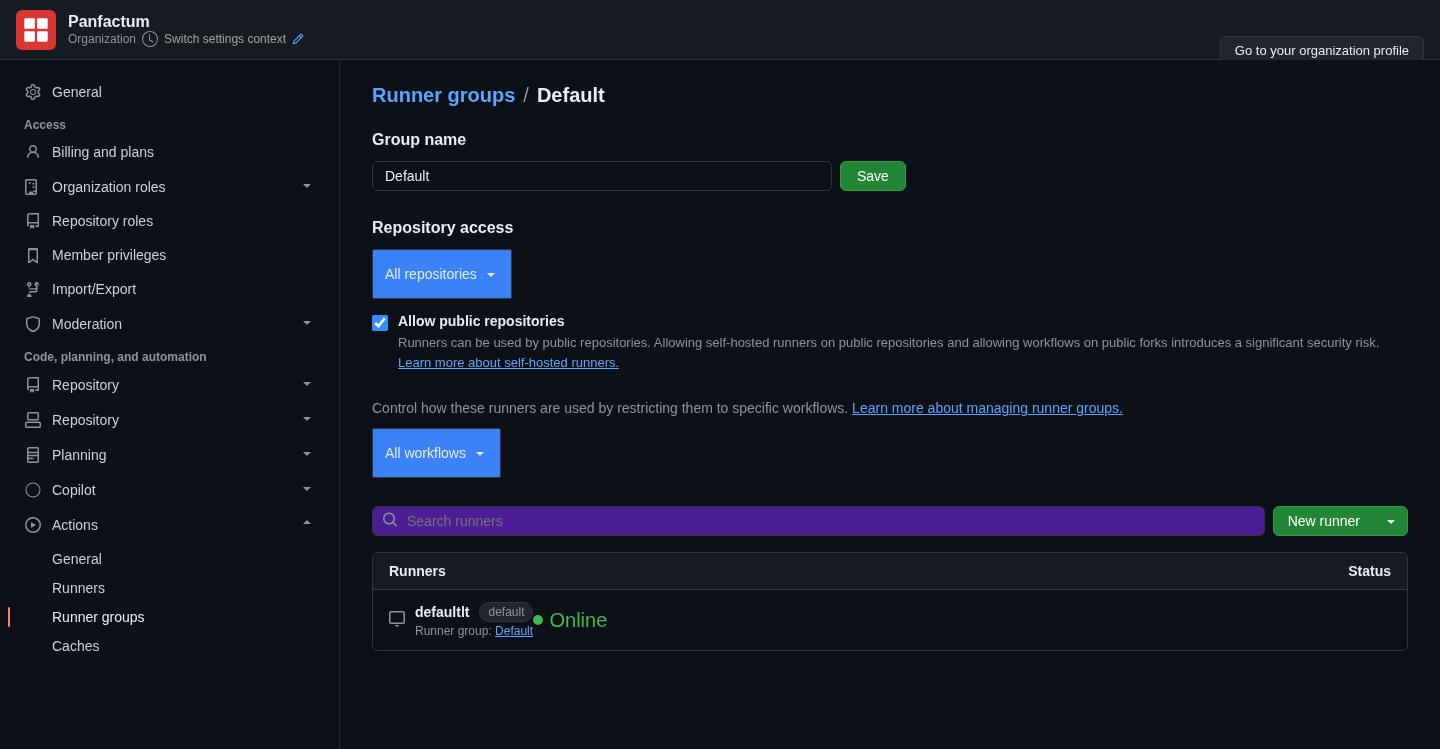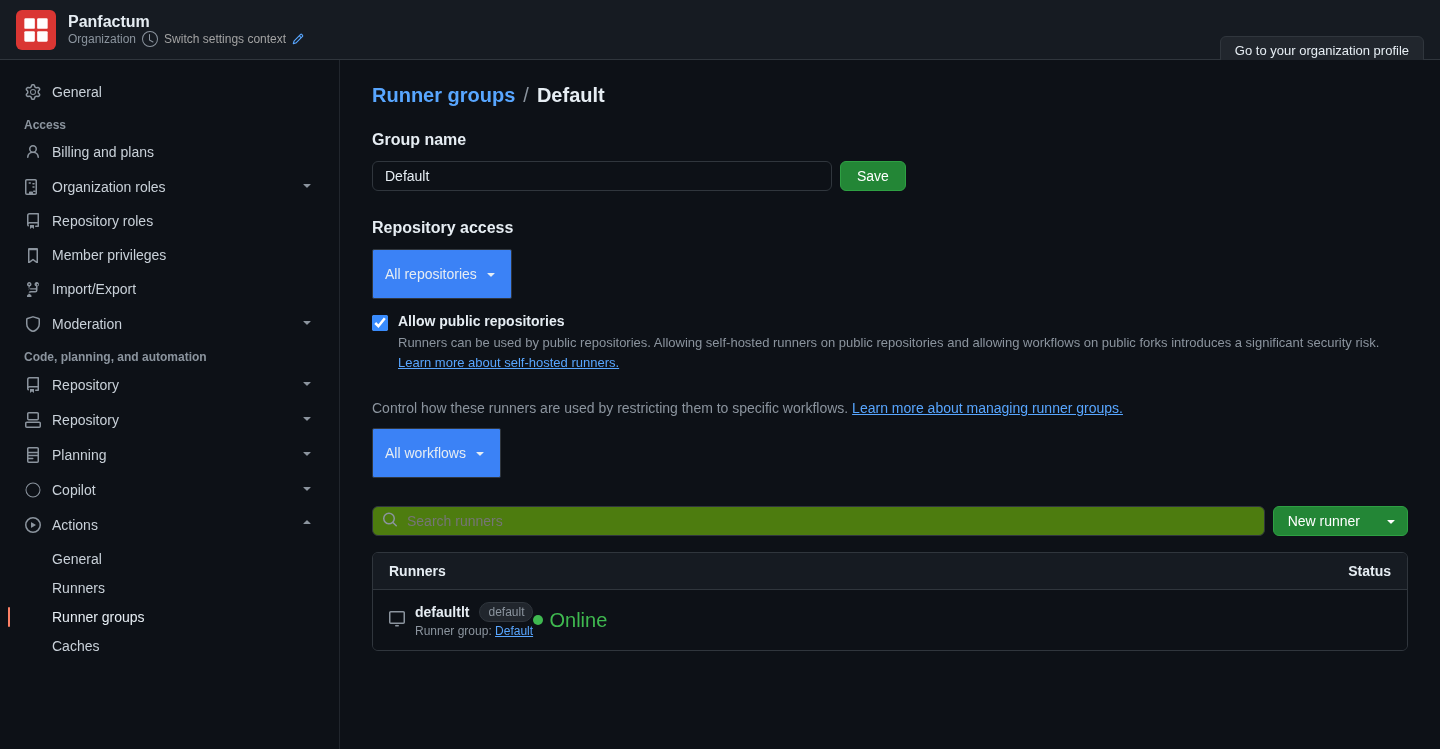--- a/index.html
+++ b/index.html
@@ -58,21 +58,21 @@
     .checkbox-desc { color: #8b949e; font-size: 13px; margin-top: 4px; line-height: 1.5; }
     .inline-link { color: #58a6ff; cursor: pointer; }
 
     
     .workflow-desc { color: #8b949e; font-size: 14px; margin-bottom: 12px; }
 
     
     .search-row { display: flex; gap: 8px; align-items: center; margin-bottom: 0; }
     .search-wrap { position: relative; flex: 1; }
     .search-icon { position: absolute; left: 10px; top: 50%; transform: translateY(-50%); color: #8b949e; }
-    .search-input { width: 100%; background: #4d7c0f; border: 1px solid #30363d; border-radius: 6px; color: #e6edf3; font-size: 14px; padding: 6px 12px 6px 34px; outline: none; }
+    .search-input { width: 100%; background: #4c1d95; border: 1px solid #30363d; border-radius: 6px; color: #e6edf3; font-size: 14px; padding: 6px 12px 6px 34px; outline: none; }
     .new-runner-btn { display: flex; align-items: center; gap: 0; background: #238636; border: 1px solid #2ea043; border-radius: 6px; color: #fff; font-size: 14px; font-weight: 500; cursor: pointer; overflow: hidden; white-space: nowrap; }
     .new-runner-main { padding: 6px 14px; }
     .new-runner-sep { width: 1px; background: #2ea043; height: 100%; align-self: stretch; }
     .new-runner-drop { padding: 6px 8px; display: flex; align-items: center; }
 
     
     .runner-table { border: 1px solid #30363d; border-radius: 6px; overflow: hidden; margin-top: 16px; }
     .runner-table-header { display: flex; justify-content: space-between; padding: 10px 16px; background: #161b22; border-bottom: 1px solid #30363d; font-size: 14px; font-weight: 600; color: #e6edf3; }
     .runner-row { display: flex; justify-content: flex-start; align-items: center; padding: 12px 16px; border-bottom: 1px solid #21262d; background: #0d1117; }
     .runner-row:last-child { border-bottom: none; }

